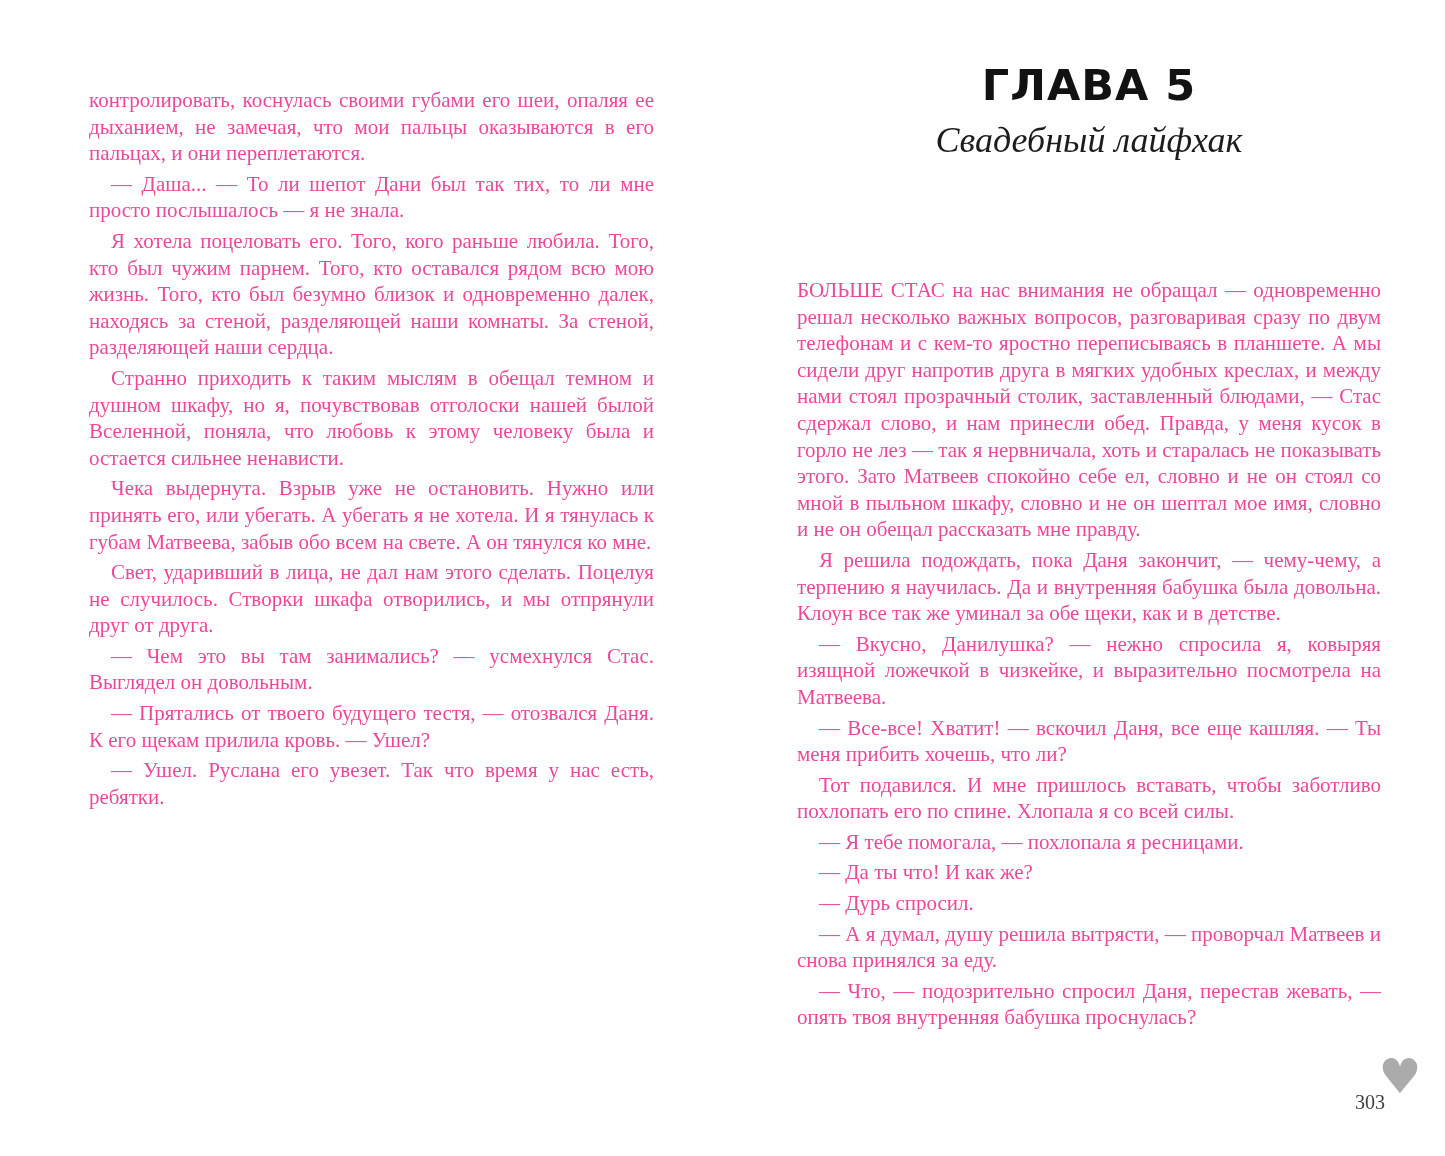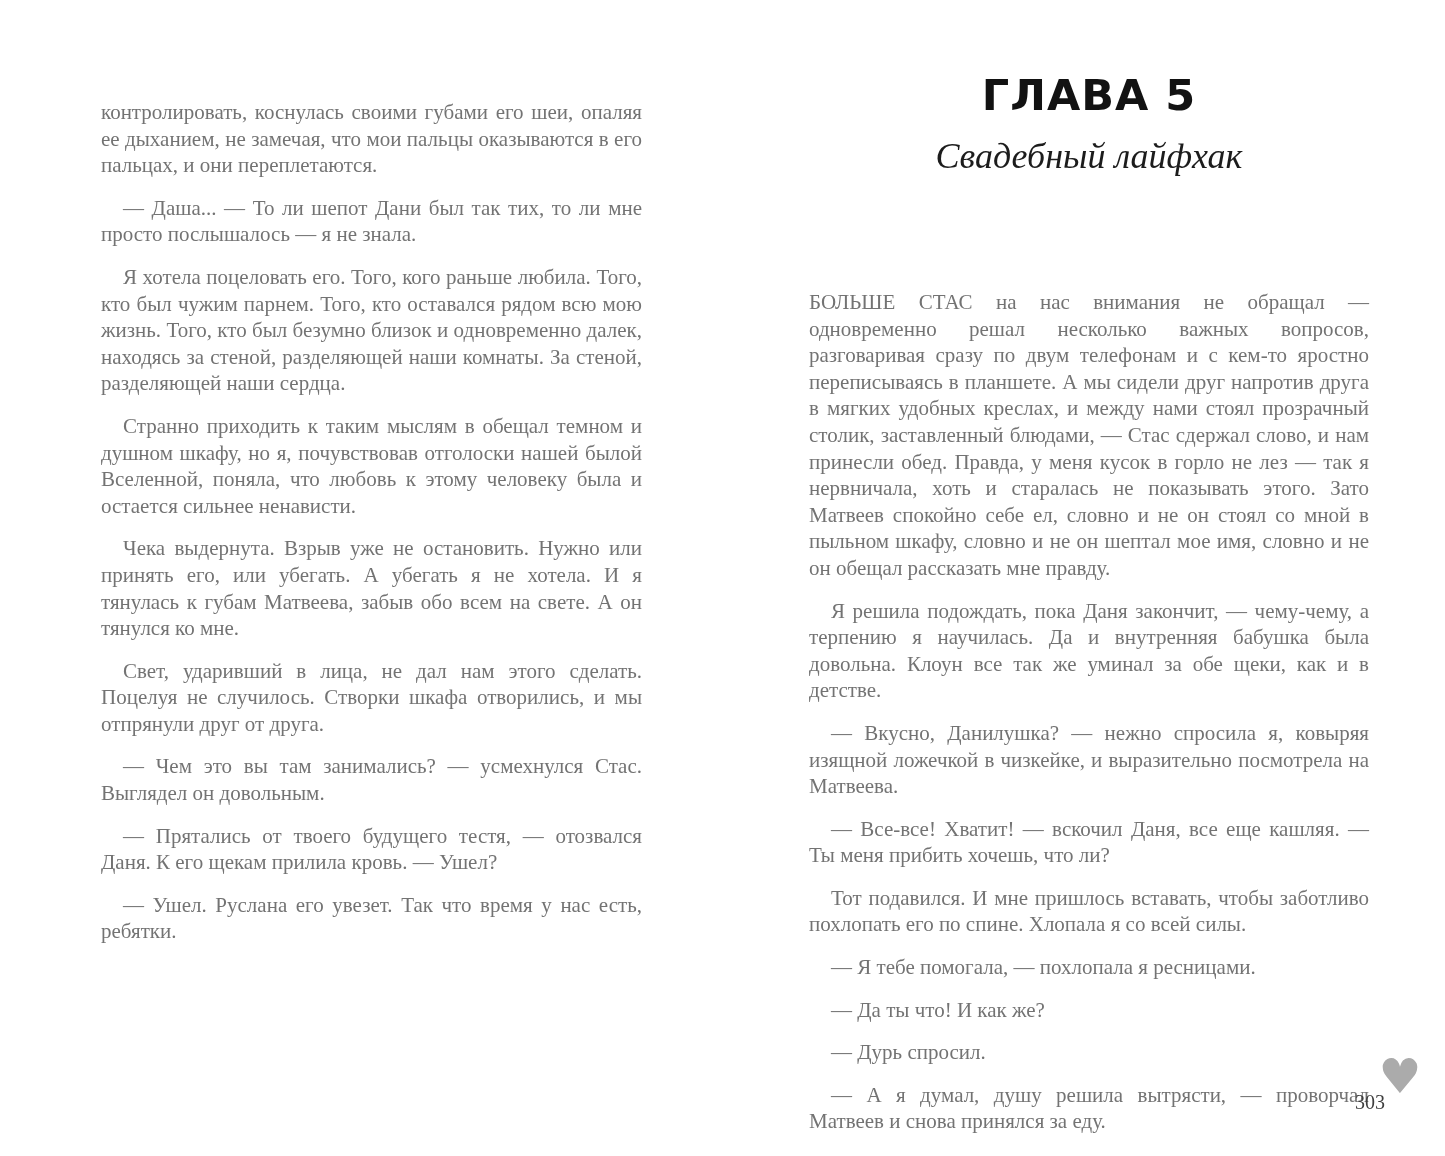--- a/index.html
+++ b/index.html
@@ -21,48 +21,48 @@
   }
   
   .col-right {
     position: absolute;
     left: 793px;
     top: 0;
     width: 592px;
     height: 1156px;
   }
   .para {
-    margin: 16px;
+    margin: 4px;
     font-size: 21px;
     line-height: 26.6px;
     text-align: justify;
     text-indent: 22px;
-    color: #737373;
+    color: #ec4899;
   }
   .para.noindent { text-indent: 0; }
   .chapter-heading {
     position: absolute;
     top: 56px;
     left: 0;
     right: 0;
-    margin: 14px;
+    margin: 4px;
     text-align: center;
     font-family: "DejaVu Sans", sans-serif;
     font-weight: bold;
     font-size: 43px;
     line-height: 50px;
     letter-spacing: 1px;
     color: #121212;
   }
   .chapter-subtitle {
     position: absolute;
     top: 116px;
     left: 0;
     right: 0;
-    margin: 16px;
+    margin: 0;
     text-align: center;
     font-family: "Liberation Serif", serif;
     font-style: italic;
     font-weight: normal;
     font-size: 36px;
     line-height: 48px;
     color: #1c1c1c;
   }
   .rp-body {
     position: absolute;

